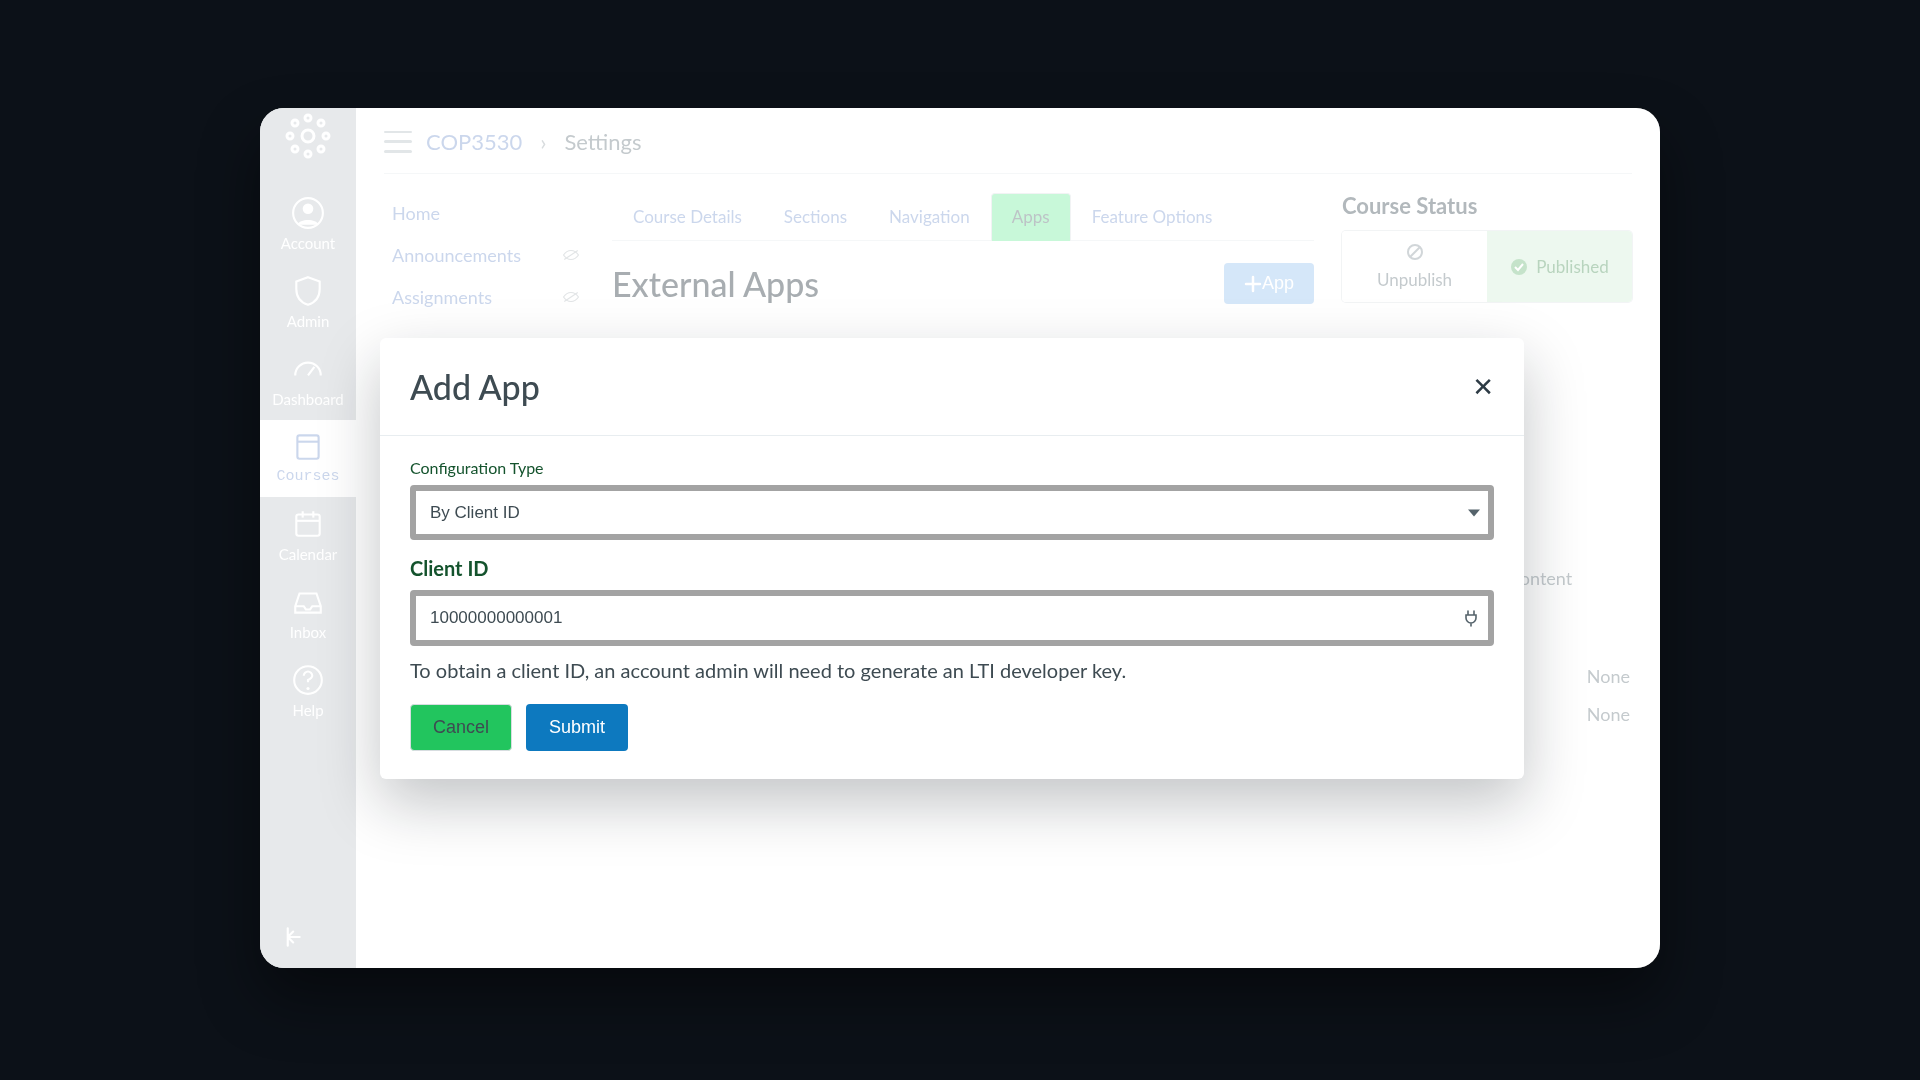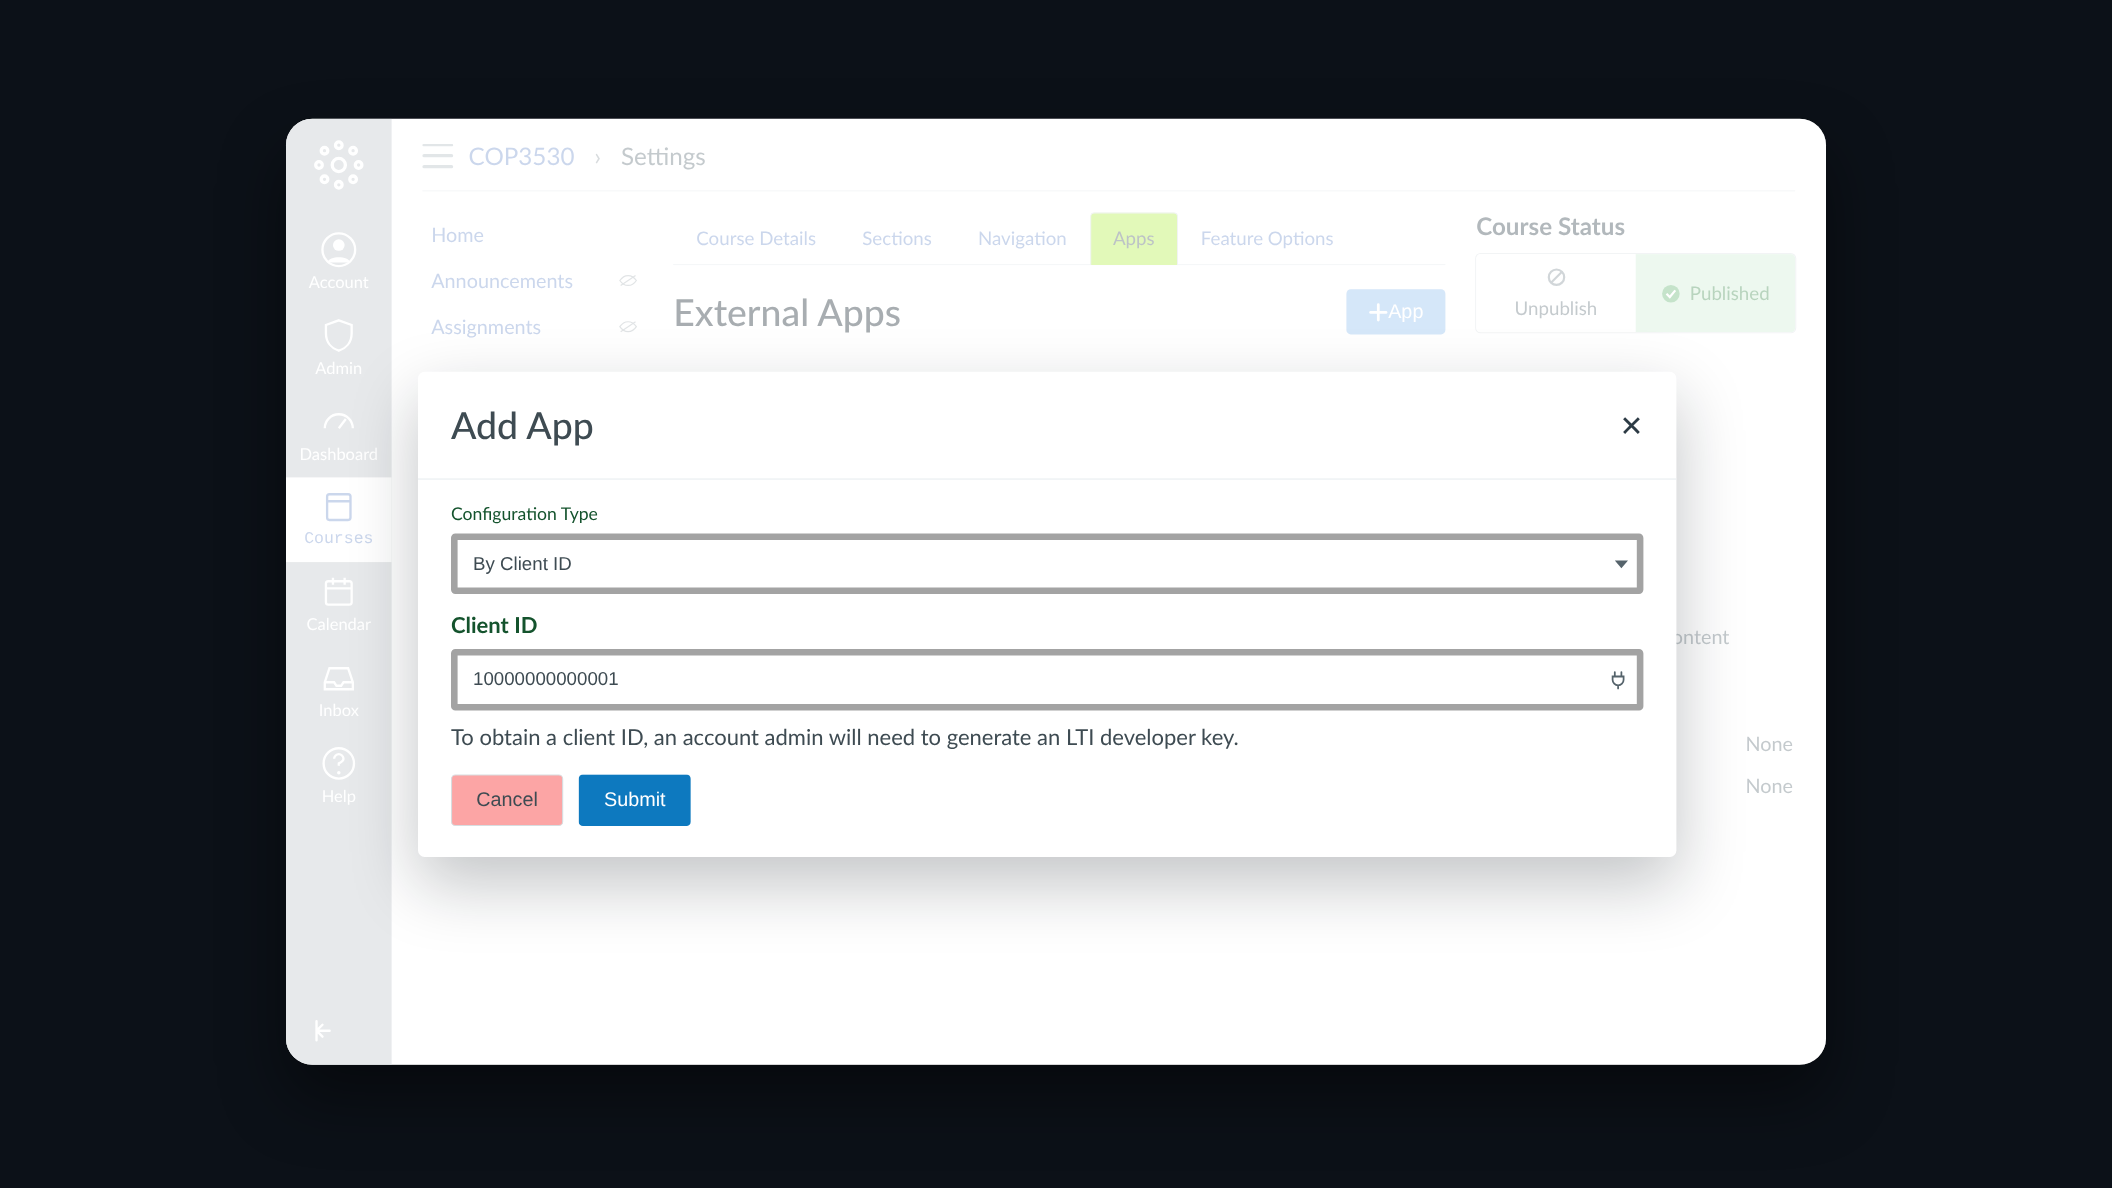--- a/index.html
+++ b/index.html
@@ -23,21 +23,20 @@
     display: flex;
   }
 
   
   .global-nav {
     width: 96px;
     background: #c9ced2;
     display: flex;
     flex-direction: column;
     align-items: center;
-    padding-top: 14px;
     position: relative;
   }
   .global-nav .logo {
     width: 56px; height: 56px;
     display:flex;align-items:center;justify-content:center;
     margin-bottom: 22px;
   }
   .gnav-item {
     width: 100%;
     display:flex;flex-direction:column;align-items:center;justify-content:center;
@@ -100,21 +99,21 @@
     padding: 12px 20px 14px;
     color:#8da6d6; font-size:17px;
     cursor:pointer;
     border:1px solid transparent;
     border-bottom:none;
     position:relative; top:1px;
   }
   .settings-tabs .tab.active {
     color:#6d7a82;
     border-color:#dfe4e7;
-    background:#bef264;
+    background:#86efac;
     border-radius:4px 4px 0 0;
   }
   .apps-header-row { display:flex;align-items:flex-end;justify-content:space-between; }
   .apps-title { font-size:34px; color:#3e4b52; font-weight:500; }
   .add-app-btn {
     background:#a3c9f1; color:#fff;
     border:none; padding:10px 20px; border-radius:4px;
     font-size:18px; display:flex;align-items:center;
     cursor:pointer;
   }
@@ -185,21 +184,21 @@
   .txt-wrap { position:relative; }
   .txt-wrap .inline-ico {
     position:absolute; right:14px; top:50%; transform:translateY(-50%);
     color:#55636b;
   }
   .hint { font-size:20px;color:#3e4b52;margin-top:12px; }
   .modal-actions { display:flex;gap:14px;margin-top:22px; }
   .btn {
     border-radius:4px;padding:12px 22px;font-size:18px;cursor:pointer;border:1px solid transparent;
   }
-  .btn-secondary { background:#fca5a5;color:#3e4b52;border-color:#d7dde0;text-align:center; }
+  .btn-secondary { background:#22c55e;color:#3e4b52;border-color:#d7dde0;text-align:center; }
   .btn-primary   { background:#0d79bf;color:#fff; }
 
   
   svg { display:block; }
 </style>
 </head>
 <body>
 
 <div class="app-window">
 

